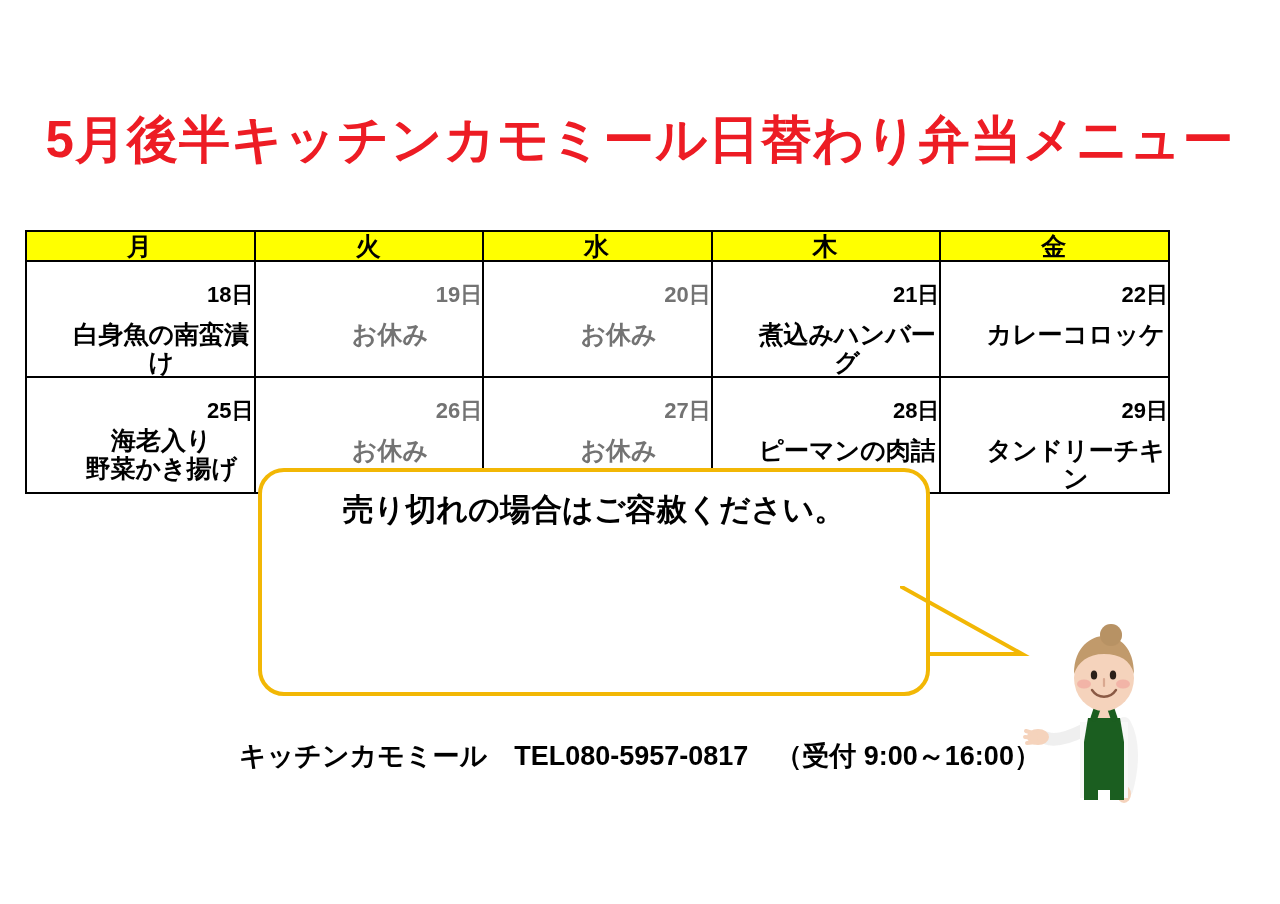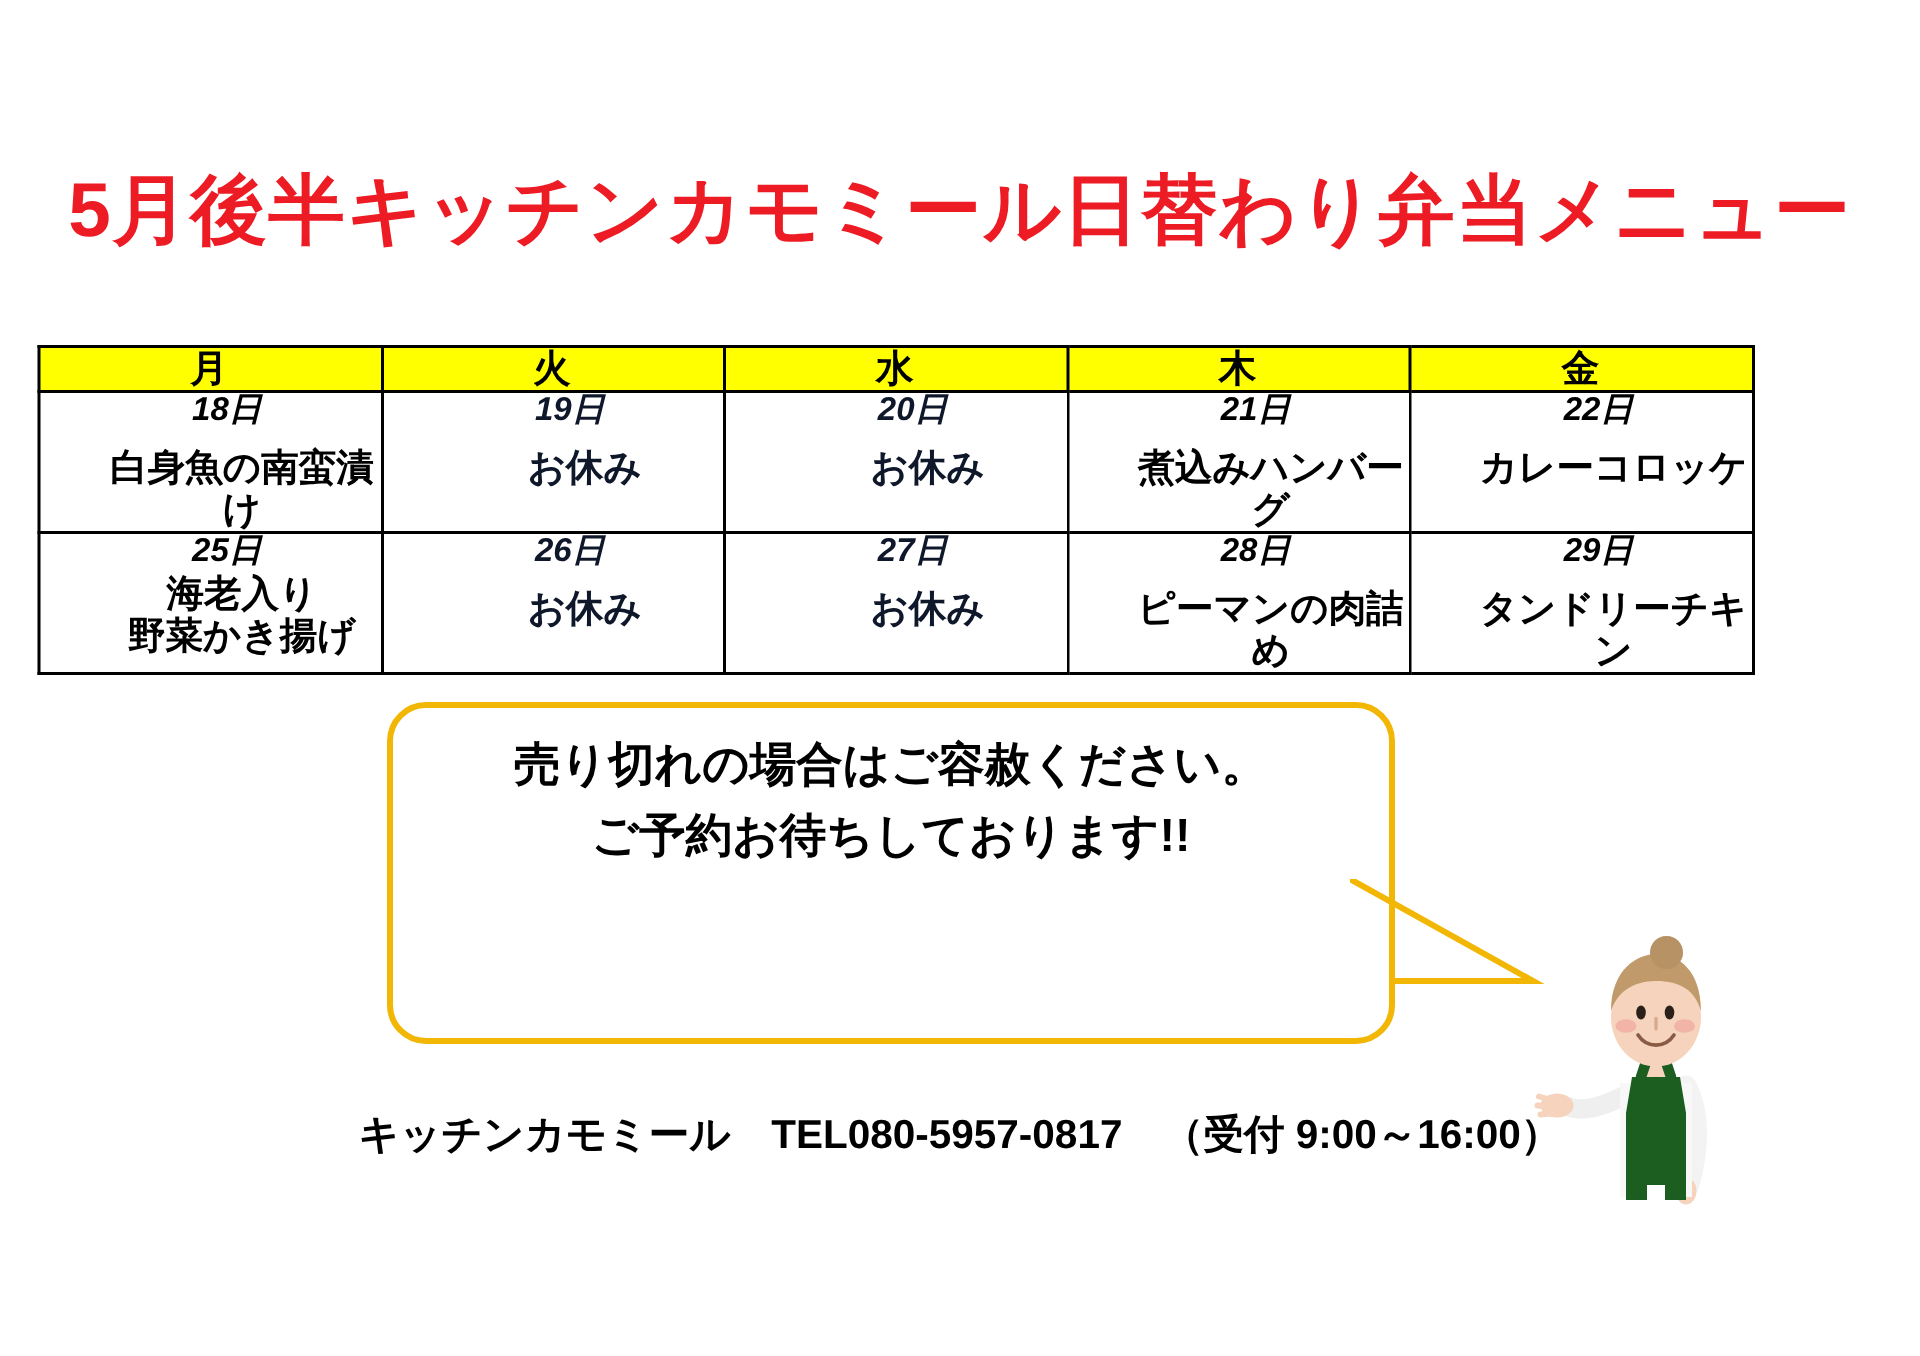--- a/index.html
+++ b/index.html
@@ -57,43 +57,42 @@
   .day-cell {
     height: 88px;
     position: relative;
     background: #ffffff;
   }
   .day-num {
     display: block;
     font-size: 22px;
     font-weight: bold;
     line-height: 1.0;
-    padding-top: 0;
+    padding-top: 22px;
     padding-left: 22px;
-    text-align: center;
-    font-style: italic;
+    text-align: right;
   }
   .dish {
     display: block;
     font-size: 25px;
     font-weight: bold;
     text-align: center;
     line-height: 1.12;
     padding-top: 14px;
     letter-spacing: 0px;
     margin-left: 42px;
   }
   .dish.two-line {
     padding-top: 4px;
     font-size: 25px;
   }
   .dish.two-line span { display: block; }
   .closed .day-num,
   .closed .dish {
-    color: #0f172a;
+    color: #737373;
   }
 
   
   #speech-bubble {
     position: absolute;
     left: 258px;
     top: 468px;
     width: 672px;
     height: 228px;
     border: 4px solid #F2B705;
@@ -230,21 +229,20 @@
         <span class="day-num">29日</span>
         <span class="dish">タンドリーチキン</span>
       </td>
     </tr>
   </tbody>
 </table>
 
 <div id="speech-bubble">
   <div id="bubble-text">
     <div class="bubble-line">売り切れの場合はご容赦ください。</div>
-    <div class="bubble-line">ご予約お待ちしております!!</div>
   </div>
 </div>
 
 <svg id="bubble-tail" viewBox="0 0 150 110">
   <path d="M 0 0 L 122 68 L 28 68" fill="none" stroke="#F2B705" stroke-width="4" stroke-linejoin="miter"></path>
 </svg>
 
 <div id="footer-contact">キッチンカモミール　TEL080-5957-0817　（受付 9:00～16:00）</div>
 
 <svg id="staff-illustration" viewBox="0 0 200 230">

